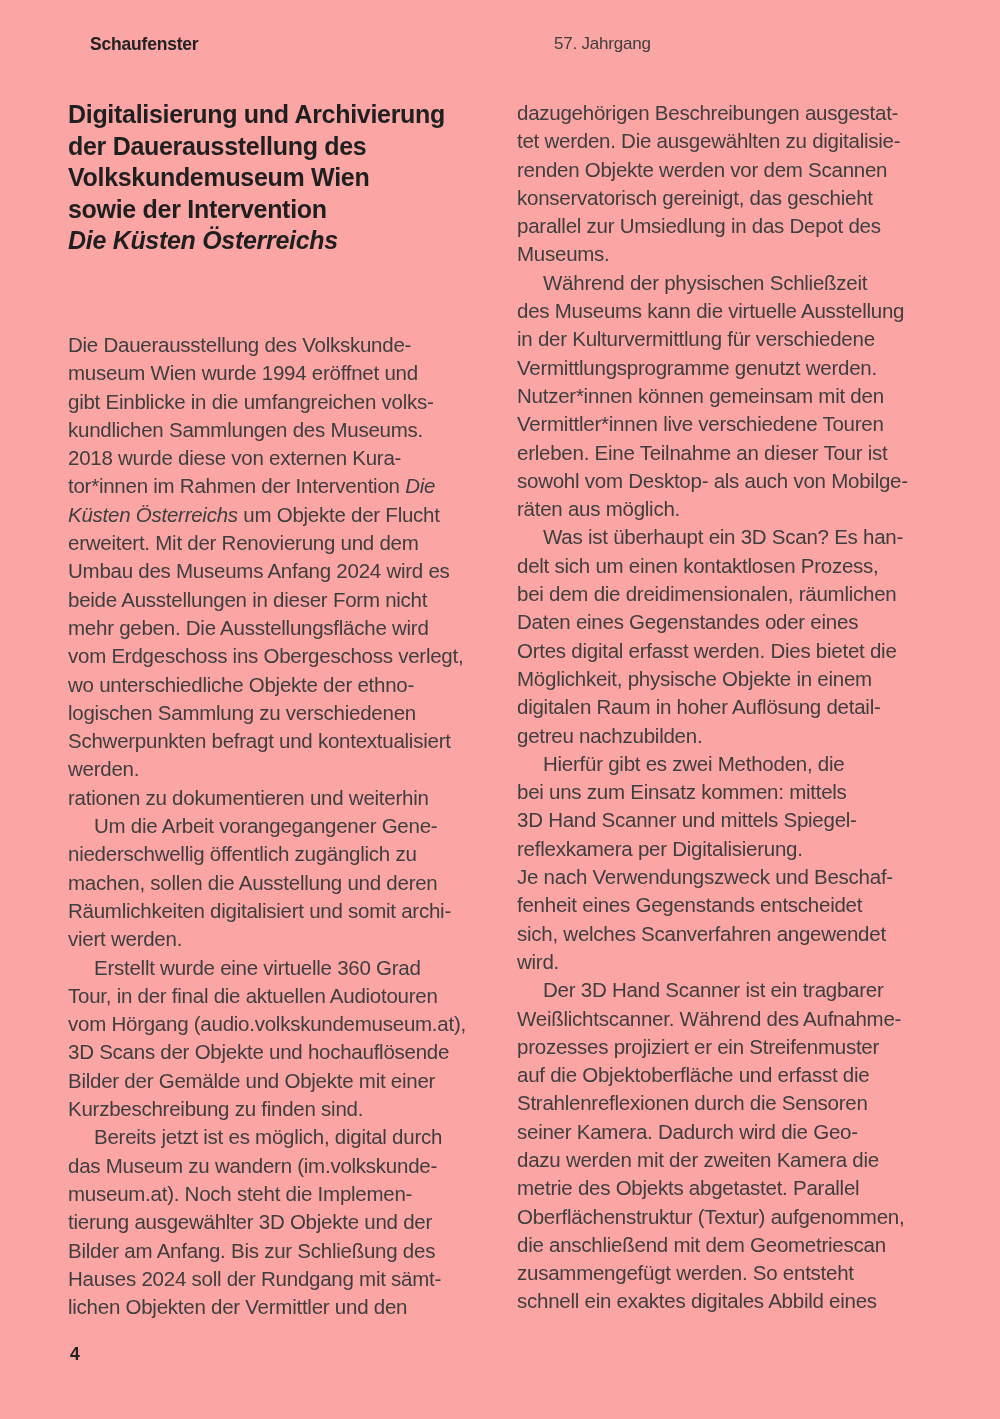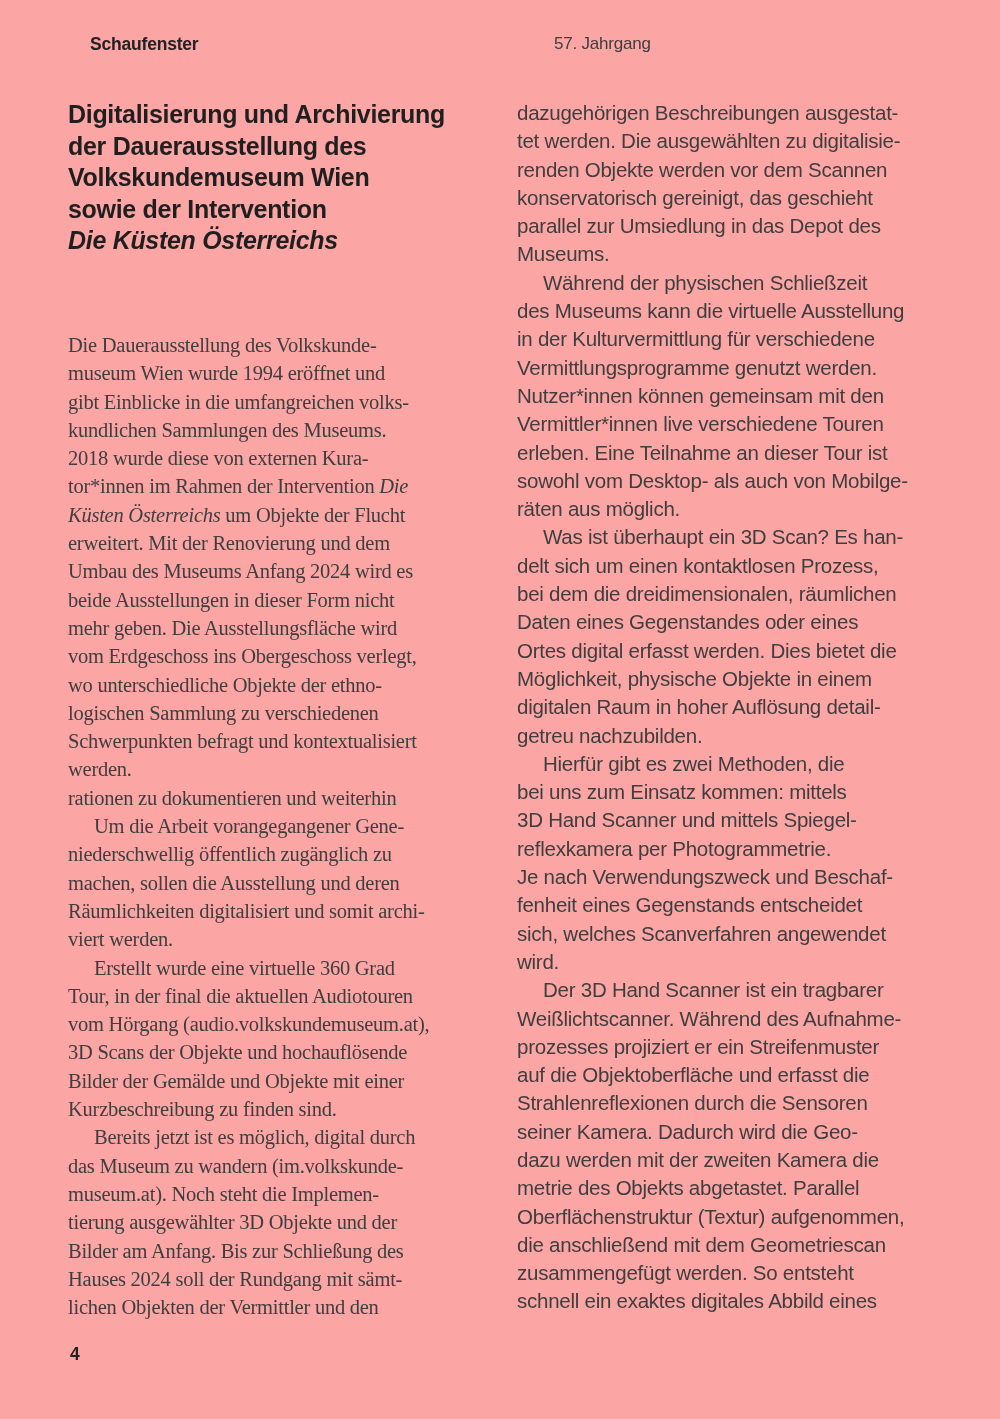--- a/index.html
+++ b/index.html
@@ -58,21 +58,20 @@
   .title-line.italic {
     font-style: italic;
   }
   .column {
     position: absolute;
     width: 440px;
   }
   .column-left {
     left: 68px;
     top: 331px;
-    font-family: Liberation Serif, serif;
   }
   .column-right {
     left: 517px;
     top: 99px;
   }
   .body-line {
     font-size: 20.5px;
     line-height: 28.3px;
     height: 28.3px;
     color: #3e3e3e;
@@ -169,21 +168,21 @@
       <div class="body-line"><span>delt sich um einen kontaktlosen Prozess,</span></div>
       <div class="body-line"><span>bei dem die dreidimensionalen, räumlichen</span></div>
       <div class="body-line"><span>Daten eines Gegenstandes oder eines</span></div>
       <div class="body-line"><span>Ortes digital erfasst werden. Dies bietet die</span></div>
       <div class="body-line"><span>Möglichkeit, physische Objekte in einem</span></div>
       <div class="body-line"><span>digitalen Raum in hoher Auflösung detail-</span></div>
       <div class="body-line"><span>getreu nachzubilden.</span></div>
       <div class="body-line indent"><span>Hierfür gibt es zwei Methoden, die</span></div>
       <div class="body-line"><span>bei uns zum Einsatz kommen: mittels</span></div>
       <div class="body-line"><span>3D Hand Scanner und mittels Spiegel-</span></div>
-      <div class="body-line"><span>reflexkamera per Photogrammetrie.</span></div>
+      <div class="body-line"><span>reflexkamera per Digitalisierung.</span></div>
       <div class="body-line"><span>Je nach Verwendungszweck und Beschaf-</span></div>
       <div class="body-line"><span>fenheit eines Gegenstands entscheidet</span></div>
       <div class="body-line"><span>sich, welches Scanverfahren angewendet</span></div>
       <div class="body-line"><span>wird.</span></div>
       <div class="body-line indent"><span>Der 3D Hand Scanner ist ein tragbarer</span></div>
       <div class="body-line"><span>Weißlichtscanner. Während des Aufnahme-</span></div>
       <div class="body-line"><span>prozesses projiziert er ein Streifenmuster</span></div>
       <div class="body-line"><span>auf die Objektoberfläche und erfasst die</span></div>
       <div class="body-line"><span>Strahlenreflexionen durch die Sensoren</span></div>
       <div class="body-line"><span>seiner Kamera. Dadurch wird die Geo-</span></div>

